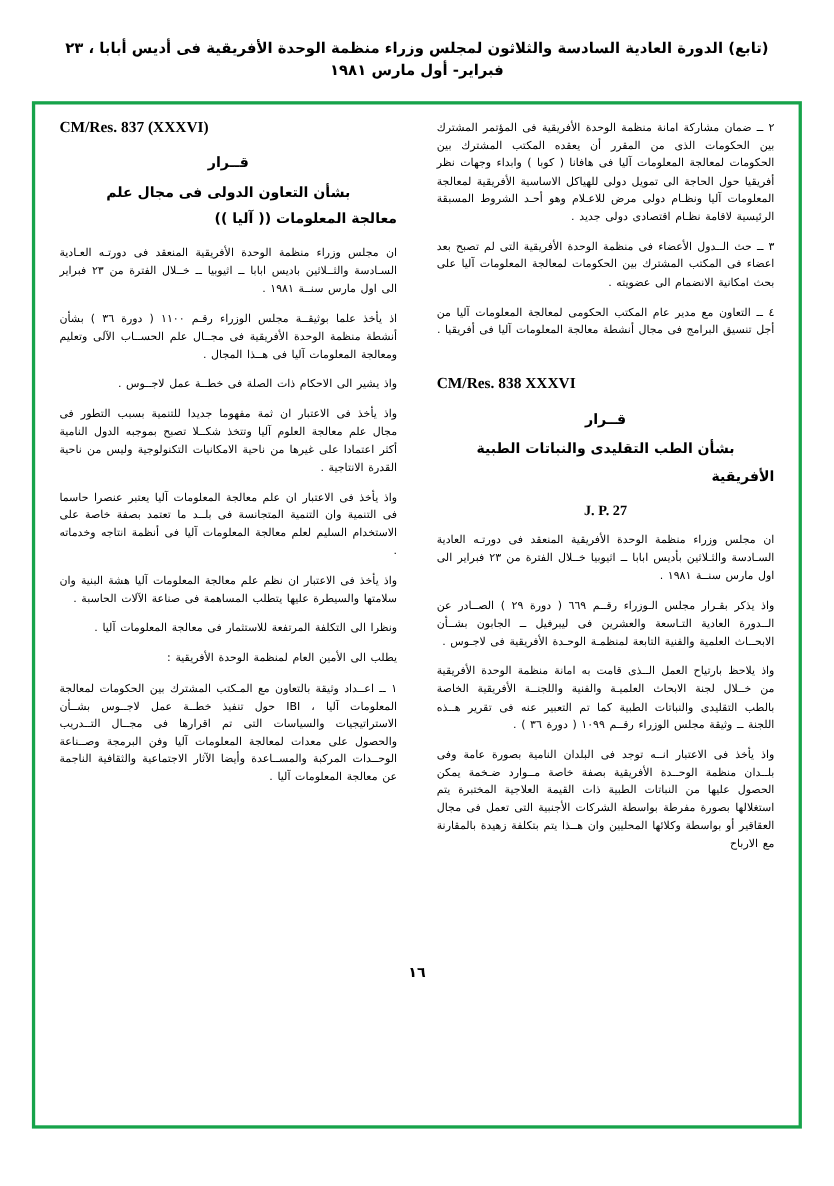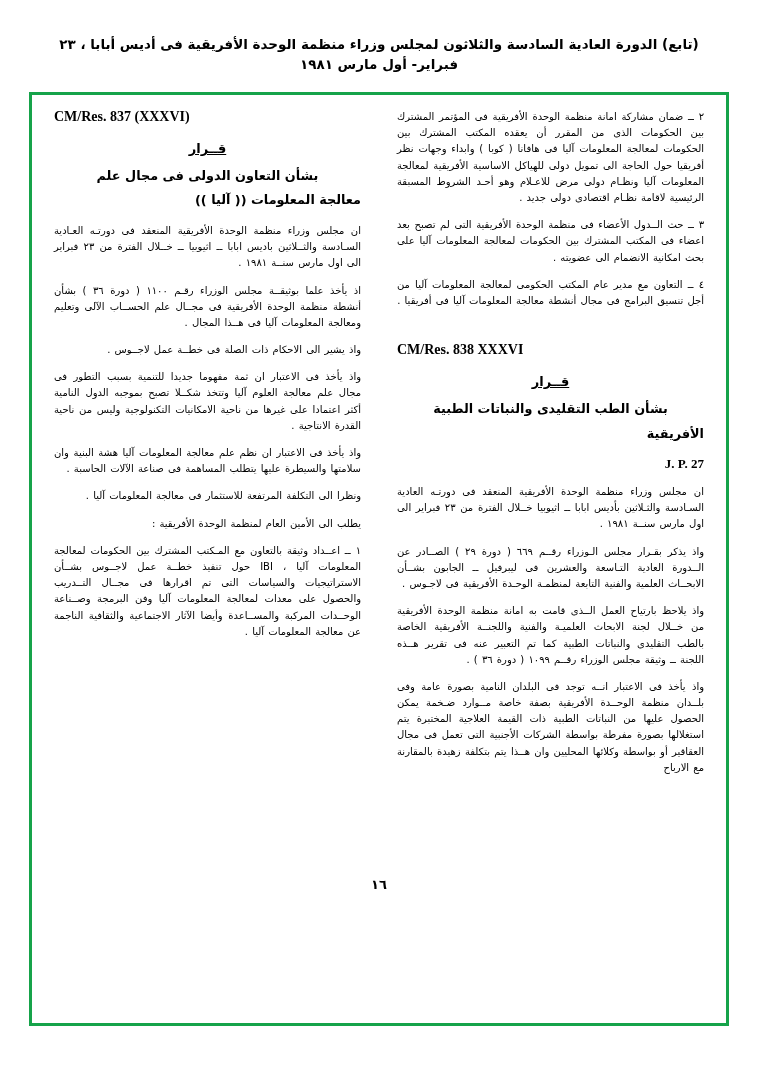--- a/index.html
+++ b/index.html
@@ -95,40 +95,39 @@
   .res-code.center-left {
     text-align: left;
   }
   .qarar {
     text-align: center;
     font-size: 13px;
     font-weight: bold;
     letter-spacing: 3px;
     margin: 16px 0 10px 0;
     direction: rtl;
-    text-decoration: underline;
   }
   .res-title {
     text-align: center;
     font-size: 12.8px;
     font-weight: bold;
     line-height: 1.6;
     margin: 0 0 4px 0;
     direction: rtl;
   }
   .res-title-sub {
     text-align: right;
     font-size: 12.8px;
     font-weight: bold;
     line-height: 1.6;
     margin: 0 0 12px 0;
     direction: rtl;
   }
   .proj-code {
-    text-align: right;
+    text-align: center;
     direction: ltr;
     font-family: "Liberation Serif", serif;
     font-size: 13px;
     font-weight: bold;
     margin: 0 0 12px 0;
   }
   .gap-lg { height: 22px; }
   .page-number {
     position: absolute;
     left: 0;
@@ -177,20 +176,21 @@
 
         <div class="res-code center-left">CM/Res. 837  (XXXVI)</div>
         <div class="qarar">قــرار</div>
         <div class="res-title">بشأن التعاون الدولى فى مجال علم</div>
         <div class="res-title-sub">معالجة المعلومات (( آليا ))</div>
 
         <p class="ar">ان مجلس وزراء منظمة الوحدة الأفريقية المنعقد فى دورتـه العـادية السـادسة والثــلاثين باديس ابابا ــ اثيوبيا ــ خــلال الفترة من ٢٣ فبراير الى اول مارس سنــة ١٩٨١ .</p>
         <p class="ar">اذ يأخذ علما بوثيقــة مجلس الوزراء رقـم ١١٠٠ ( دورة ٣٦ ) بشأن أنشطة منظمة الوحدة الأفريقية فى مجــال علم الحســاب الآلى وتعليم ومعالجة المعلومات آليا فى هــذا المجال .</p>
         <p class="ar">واذ يشير الى الاحكام ذات الصلة فى خطــة عمل لاجــوس .</p>
         <p class="ar">واذ يأخذ فى الاعتبار ان ثمة مفهوما جديدا للتنمية بسبب التطور فى مجال علم معالجة العلوم آليا وتتخذ شكــلا تصبح بموجبه الدول النامية أكثر اعتمادا على غيرها من ناحية الامكانيات التكنولوجية وليس من ناحية القدرة الانتاجية .</p>
+        <p class="ar">واذ يأخذ فى الاعتبار ان علم معالجة المعلومات آليا يعتبر عنصرا حاسما فى التنمية وان التنمية المتجانسة فى بلــد ما تعتمد بصفة خاصة على الاستخدام السليم لعلم معالجة المعلومات آليا فى أنظمة انتاجه وخدماته .</p>
         <p class="ar">واذ يأخذ فى الاعتبار ان نظم علم معالجة المعلومات آليا هشة البنية وان سلامتها والسيطرة عليها يتطلب المساهمة فى صناعة الآلات الحاسبة .</p>
         <p class="ar">ونظرا الى التكلفة المرتفعة للاستثمار فى معالجة المعلومات آليا .</p>
         <p class="ar">يطلب الى الأمين العام لمنظمة الوحدة الأفريقية :</p>
         <p class="ar">١ ــ اعــداد وثيقة بالتعاون مع المـكتب المشترك بين الحكومات لمعالجة المعلومات آليا ، IBI حول تنفيذ خطــة عمل لاجــوس بشــأن الاستراتيجيات والسياسات التى تم اقرارها فى مجــال التــدريب والحصول على معدات لمعالجة المعلومات آليا وفن البرمجة وصــناعة الوحــدات المركبة والمســاعدة وأيضا الآثار الاجتماعية والثقافية الناجمة عن معالجة المعلومات آليا .</p>
       </div>
 
     </div>
   </div>
 
   <div class="page-number">١٦</div>

